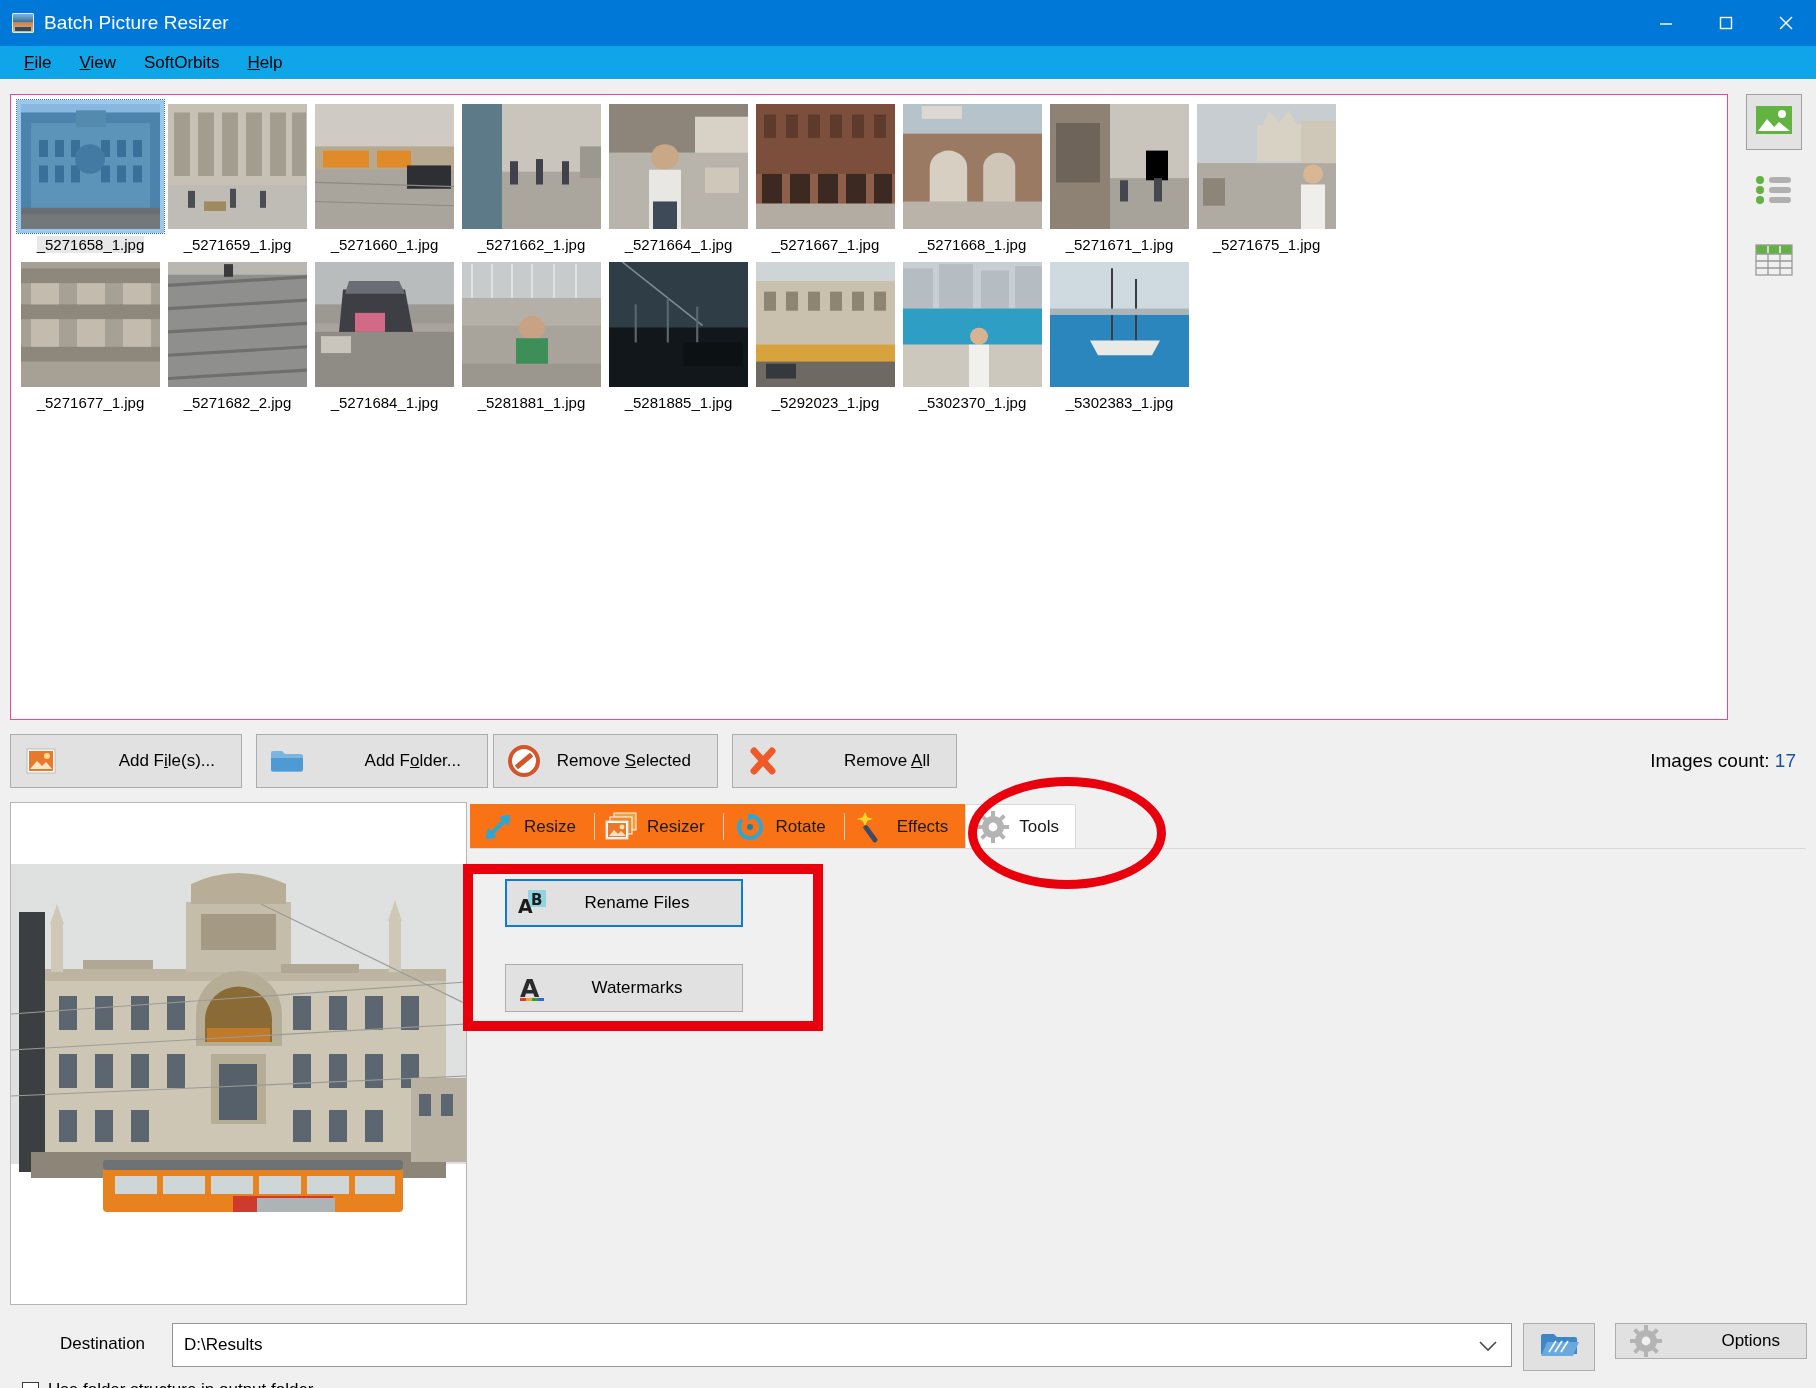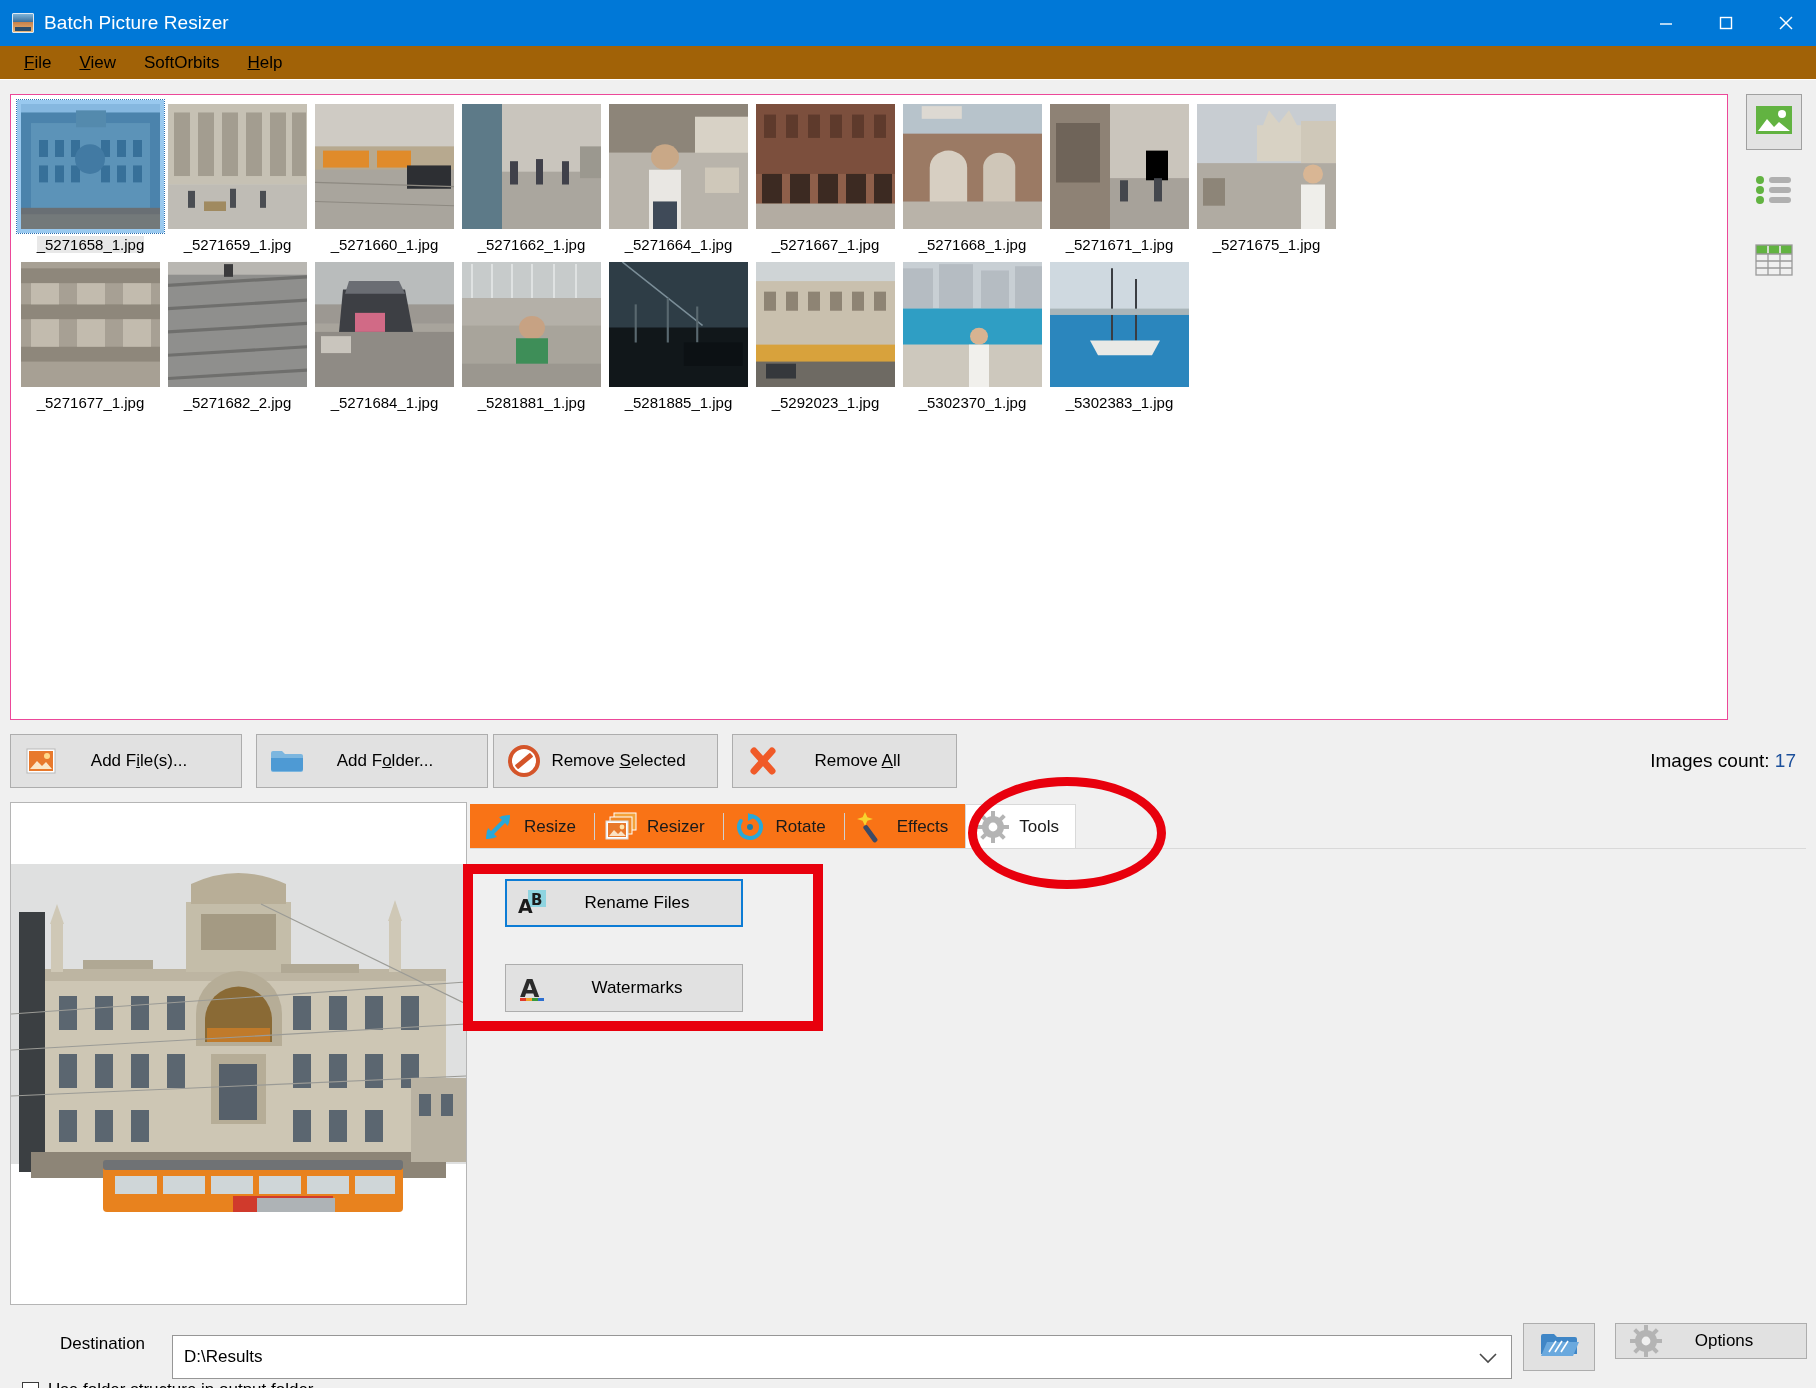--- a/index.html
+++ b/index.html
@@ -28,21 +28,21 @@
   #app-icon::after{
     content:""; position:absolute; left:2px; right:2px; bottom:1px; height:4px;
     background:#2b4d6b;
   }
   #title-text { color:#fff; font-size:19px; letter-spacing:.1px; }
   #wincontrols { position:absolute; right:0; top:0; height:46px; display:flex; }
   .winbtn { width:60px; height:46px; display:flex; align-items:center; justify-content:center; }
   .winbtn svg { display:block; }
 
   
-  #menubar { height:34px; background:#a16207; display:flex; align-items:center; padding-left:10px; border-bottom:1px solid #fff;}
+  #menubar { height:34px; background:#0ea5e9; display:flex; align-items:center; padding-left:10px; border-bottom:1px solid #fff;}
   .menu-item { font-size:17px; color:#000; padding:4px 14px; }
 
   
   #content { position:absolute; left:0; top:80px; right:0; bottom:0; background:#f0f0f0; }
 
   #filelist {
     position:absolute; left:10px; top:14px; width:1718px; height:626px;
     background:#fff; border:1px solid #ec4899; overflow:hidden;
   }
   .thumb-row { display:flex; padding-left:6px; }
@@ -63,21 +63,21 @@
   .vm-btn + .vm-btn { margin-top:14px; }
 
   
   #actionrow { position:absolute; left:10px; top:654px; width:1796px; height:54px; }
   .btn {
     background:#e1e1e1; border:1px solid #adadad; display:flex; align-items:center;
     font-size:17px; color:#000; cursor:default; position:relative;
   }
   .btn-wide { position:absolute; top:0; height:54px; }
   .btn .ico { width:44px; display:flex; align-items:center; justify-content:center; flex:0 0 auto; margin-left:8px;}
-  .btn .lbl { flex:1; text-align:center; padding-right:26px; }
+  .btn .lbl { flex:1; text-align:right; padding-right:26px; }
   #btn-addfiles { left:0; width:232px; }
   #btn-addfolder { left:246px; width:232px; }
   #btn-removesel { left:483px; width:225px; }
   #btn-removeall { left:722px; width:225px; }
   #imagescount { position:absolute; right:10px; top:16px; font-size:19px; color:#000; }
   #imagescount b { font-weight:normal; color:#1b4f9b; }
 
   
   #preview {
     position:absolute; left:10px; top:722px; width:457px; height:503px;
@@ -109,21 +109,21 @@
   .tool-btn .ico { width:40px; display:flex; align-items:center; justify-content:center; margin-left:6px; flex:0 0 auto;}
   .tool-btn .lbl { flex:1; text-align:center; padding-right:20px; }
   #tool-rename { left:35px; top:30px; }
   #tool-watermarks { left:35px; top:115px; }
 
   
   #destrow { position:absolute; left:0; top:1243px; width:1816px; height:44px; }
   #dest-label { position:absolute; left:60px; top:11px; font-size:17px; }
   #dest-combo {
     position:absolute; left:172px; top:0; width:1340px; height:44px;
-    background:#fff; border:1px solid #969696; display:flex; align-items:center;margin-top:12px;
+    background:#fff; border:1px solid #969696; display:flex; align-items:center;
   }
   #dest-value { font-size:17px; padding-left:11px; color:#000; }
   #dest-arrow { position:absolute; right:14px; top:14px; }
   #browse-btn {
     position:absolute; left:1523px; top:0; width:72px; height:48px;
     background:#e1e1e1; border:1px solid #adadad; display:flex; align-items:center; justify-content:center;
   }
   #options-btn { position:absolute; left:1615px; top:0; width:192px; height:36px; }
   #usefolder { position:absolute; left:22px; top:1300px; display:flex; align-items:center; font-size:17px; gap:9px;}
   #usefolder .cb { width:17px; height:17px; border:1px solid #3a3a3a; background:#fff; display:block; }

